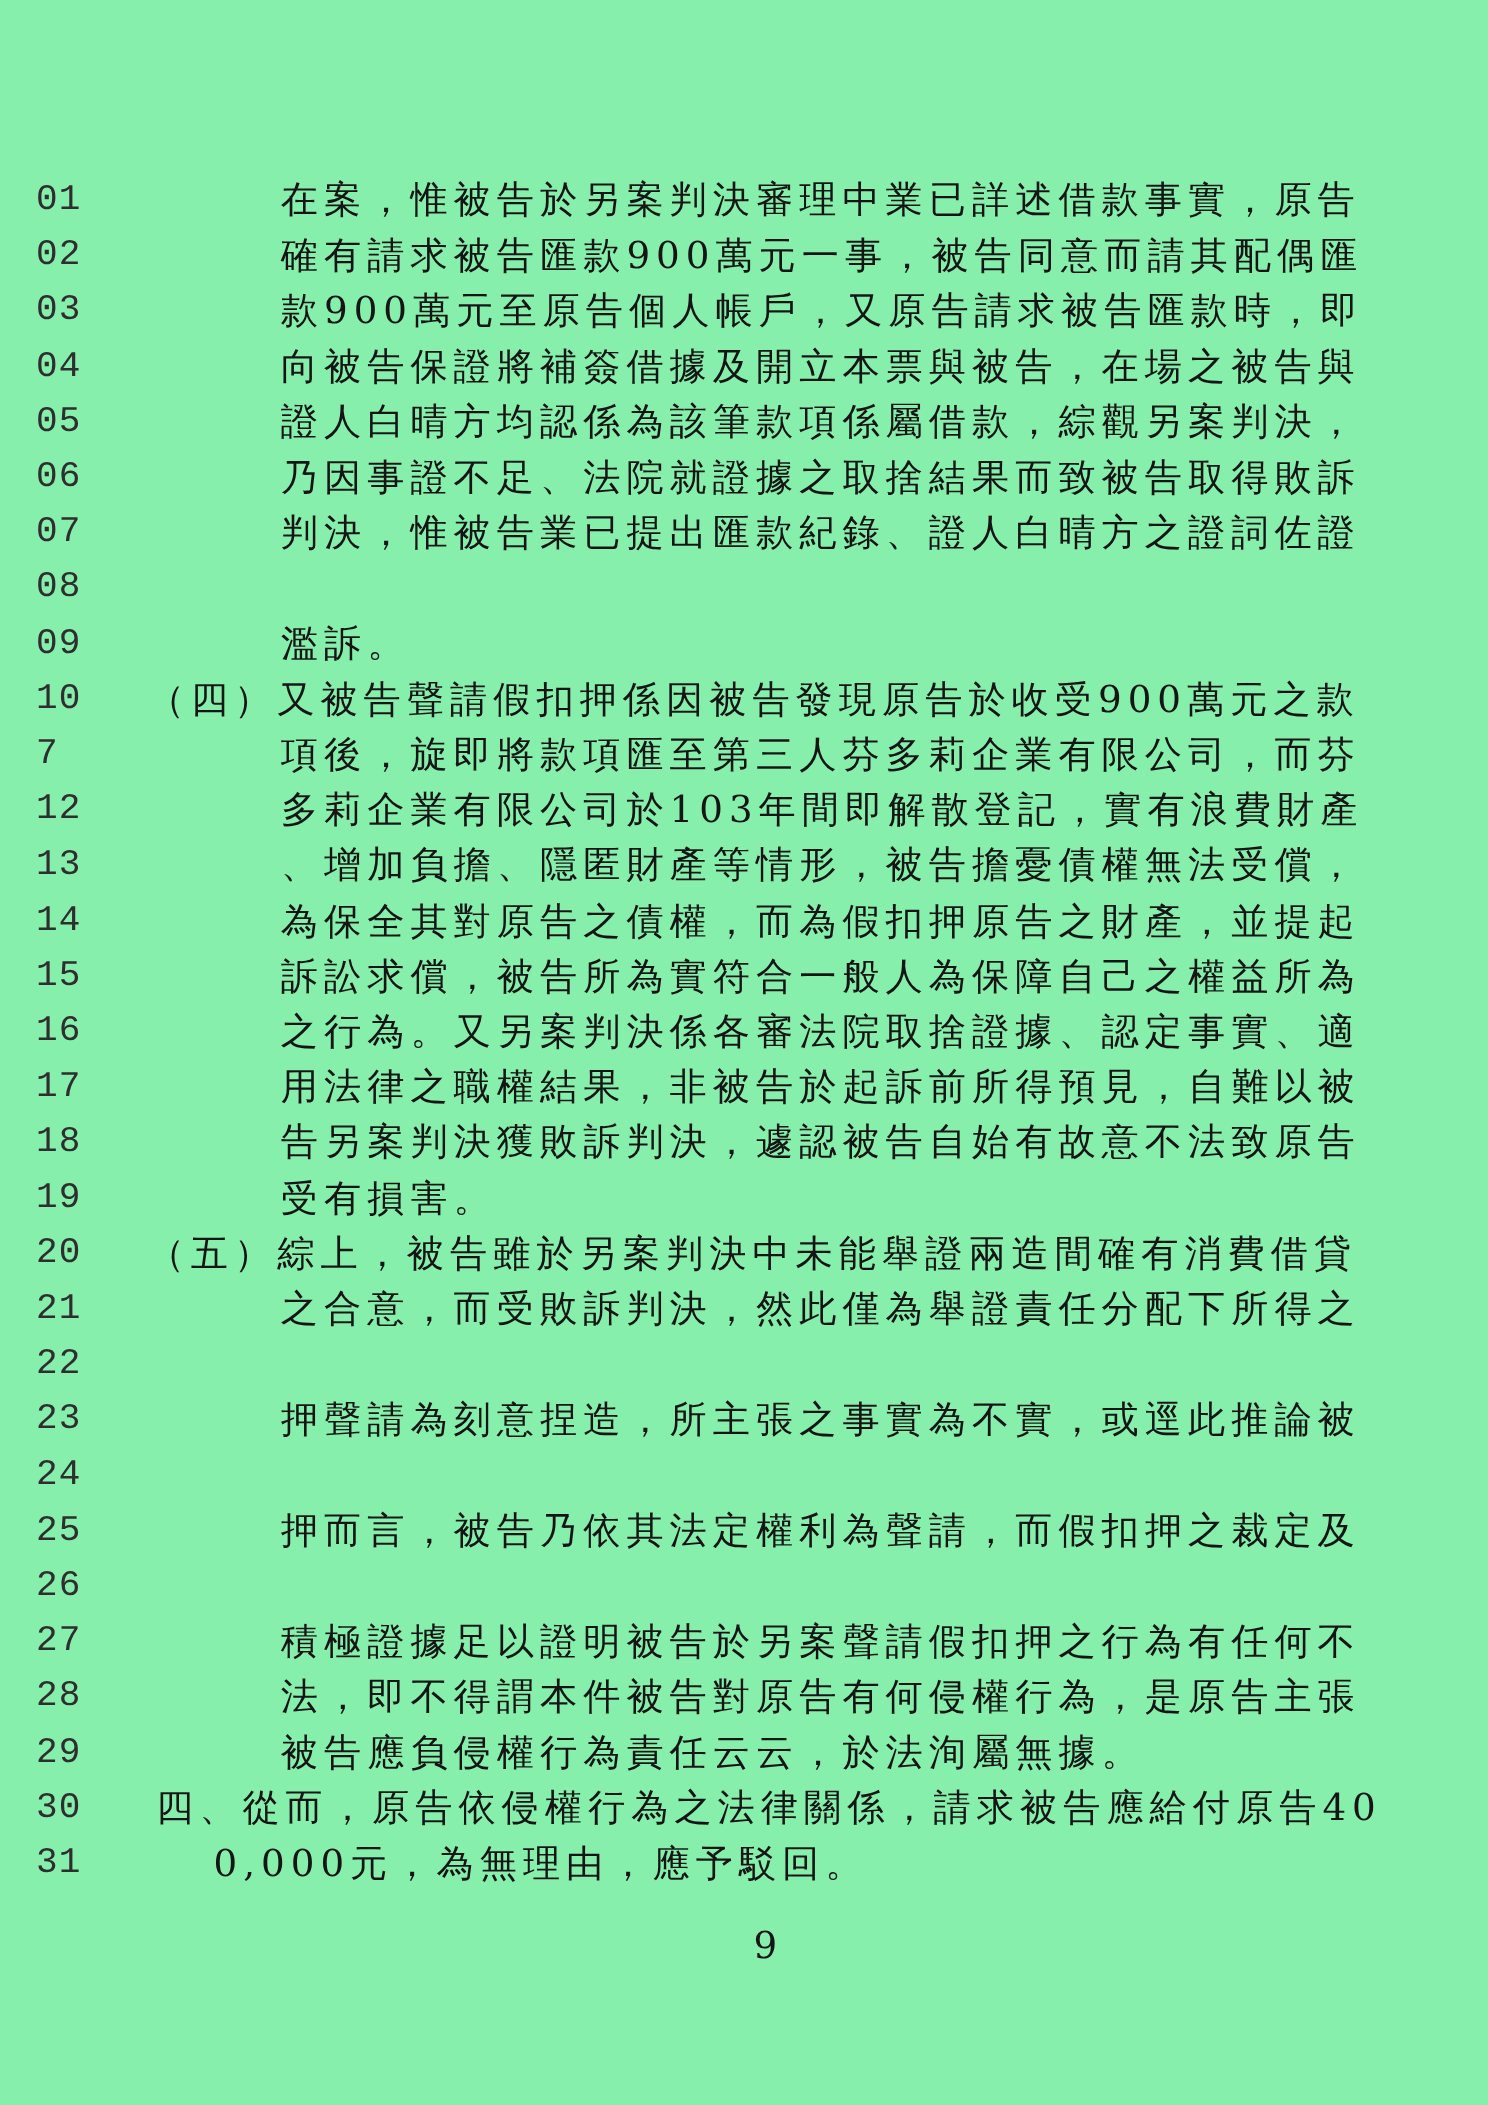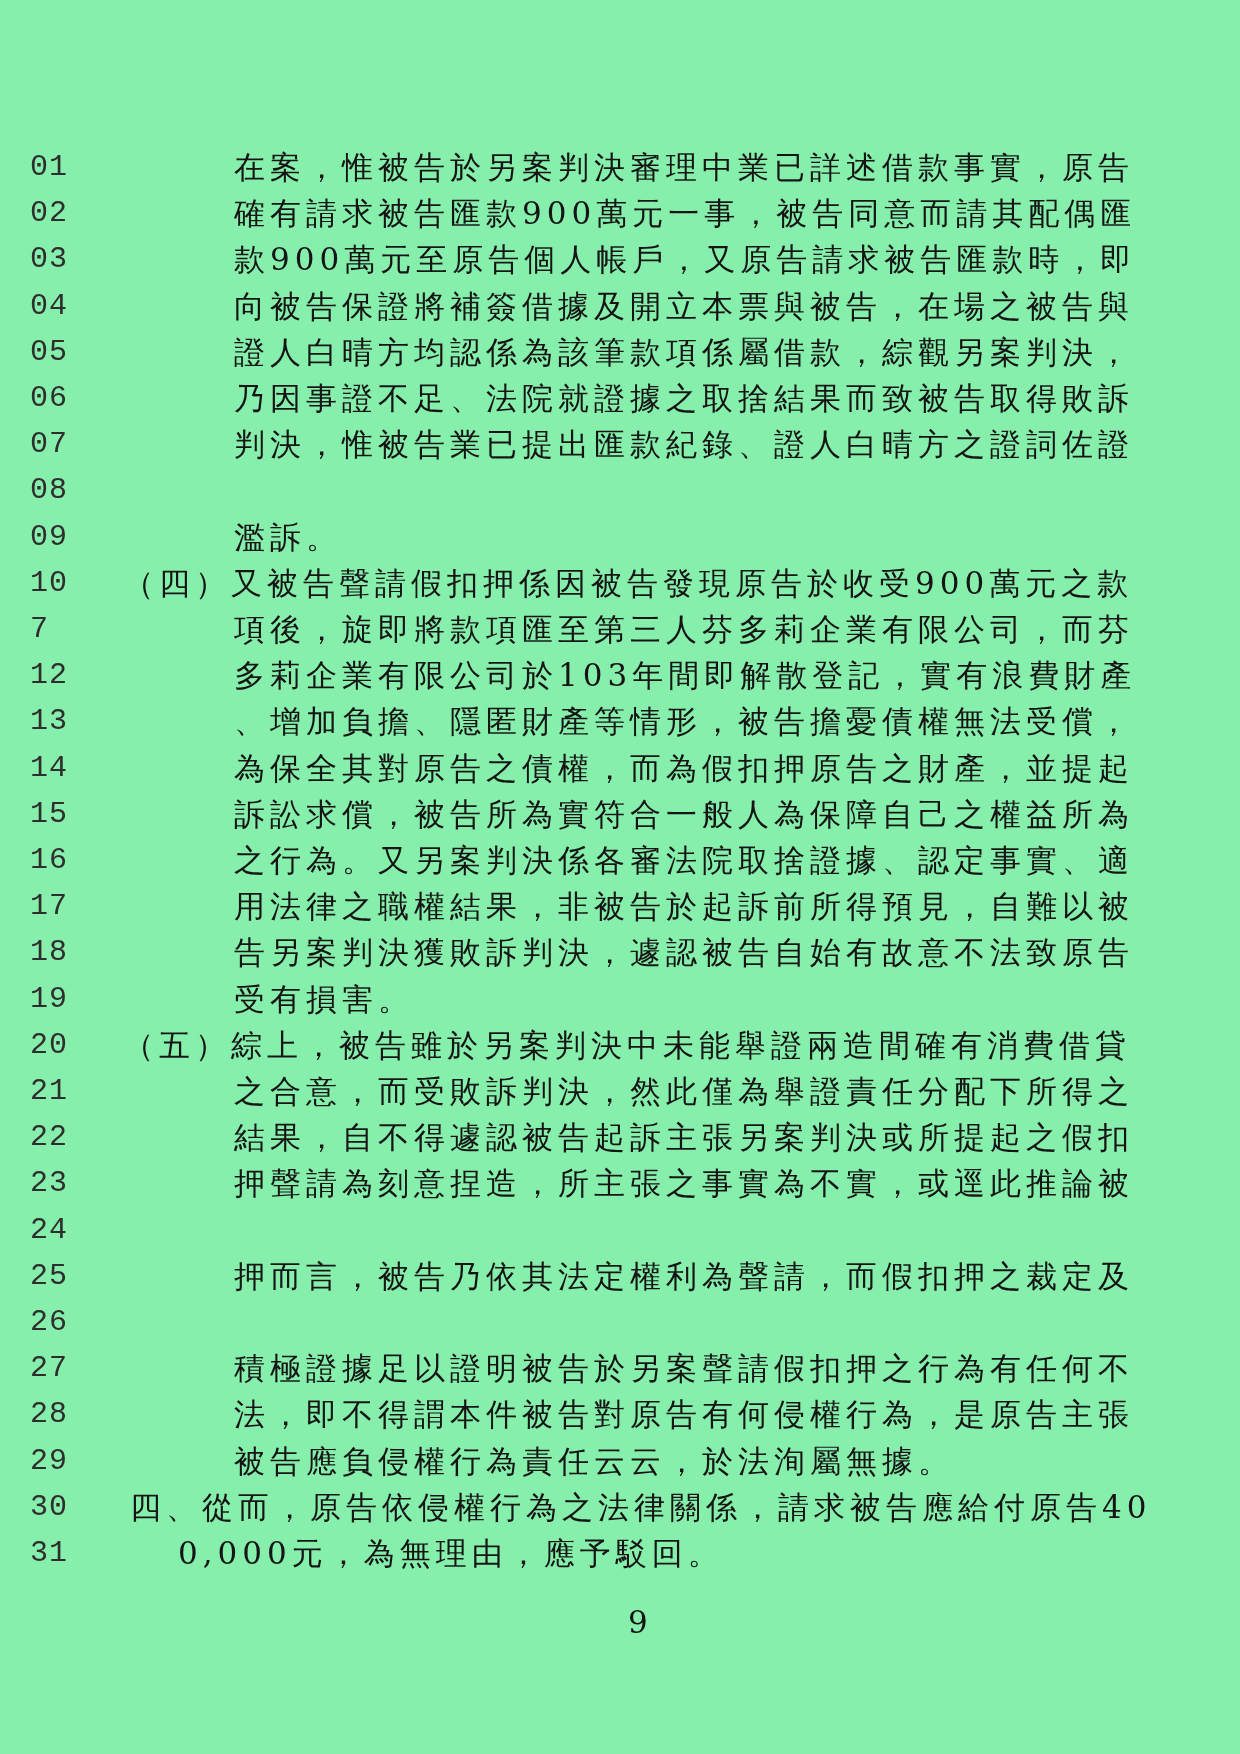--- a/index.html
+++ b/index.html
@@ -137,21 +137,20 @@
       <div class="row" style="top: 1027.8px;">
         <span class="lineno">20</span>
         <span class="linetext indent-paren">（五）綜上，被告雖於另案判決中未能舉證兩造間確有消費借貸</span>
       </div>
       <div class="row" style="top: 1074px;">
         <span class="lineno">21</span>
         <span class="linetext indent-body">之合意，而受敗訴判決，然此僅為舉證責任分配下所得之</span>
       </div>
       <div class="row" style="top: 1120.2px;">
         <span class="lineno">22</span>
-        <span class="linetext indent-body">結果，自不得遽認被告起訴主張另案判決或所提起之假扣</span>
       </div>
       <div class="row" style="top: 1166.4px;">
         <span class="lineno">23</span>
         <span class="linetext indent-body">押聲請為刻意捏造，所主張之事實為不實，或逕此推論被</span>
       </div>
       <div class="row" style="top: 1212.6px;">
         <span class="lineno">24</span>
       </div>
       <div class="row" style="top: 1258.8px;">
         <span class="lineno">25</span>

